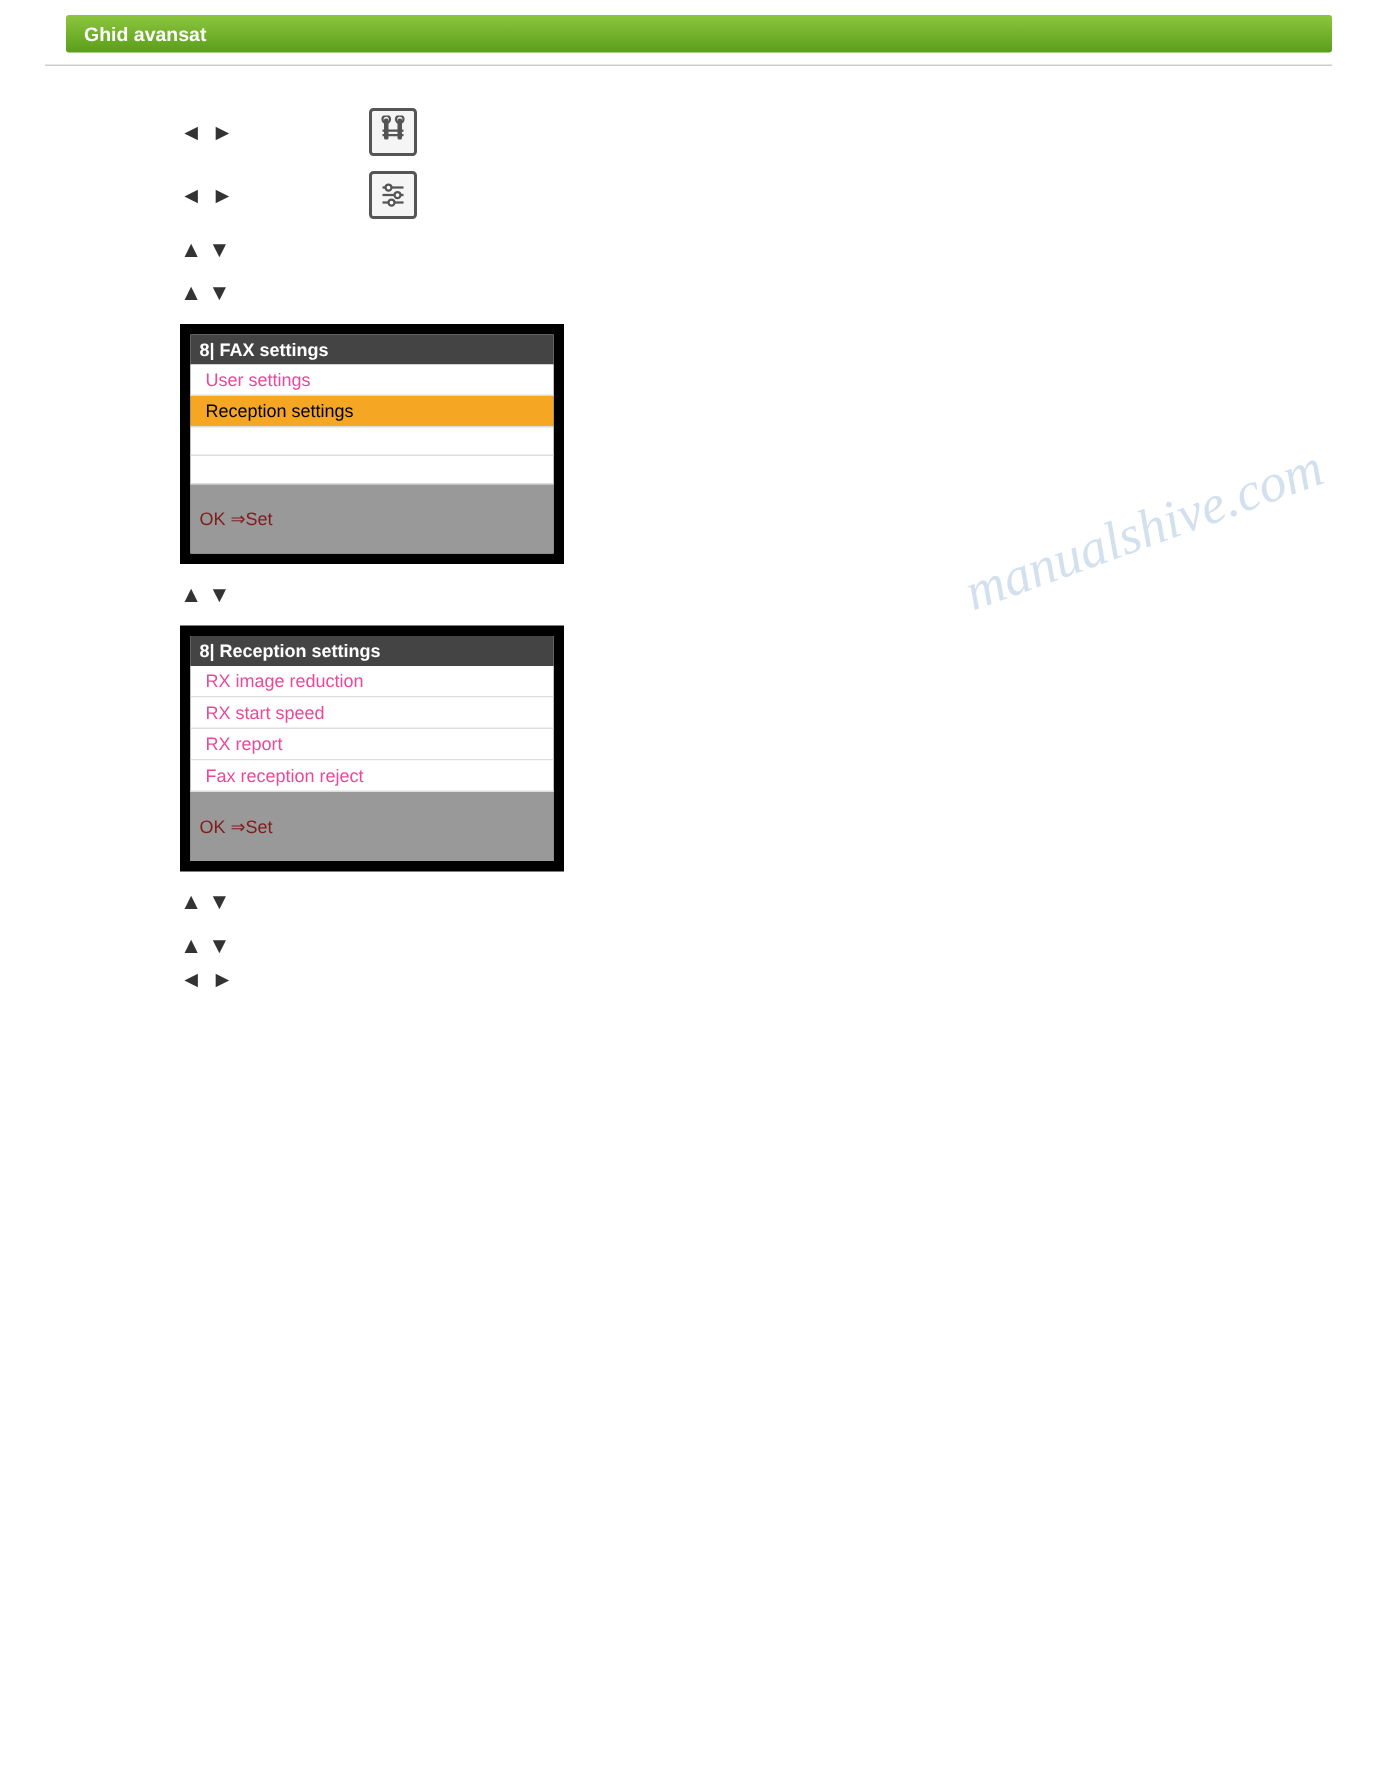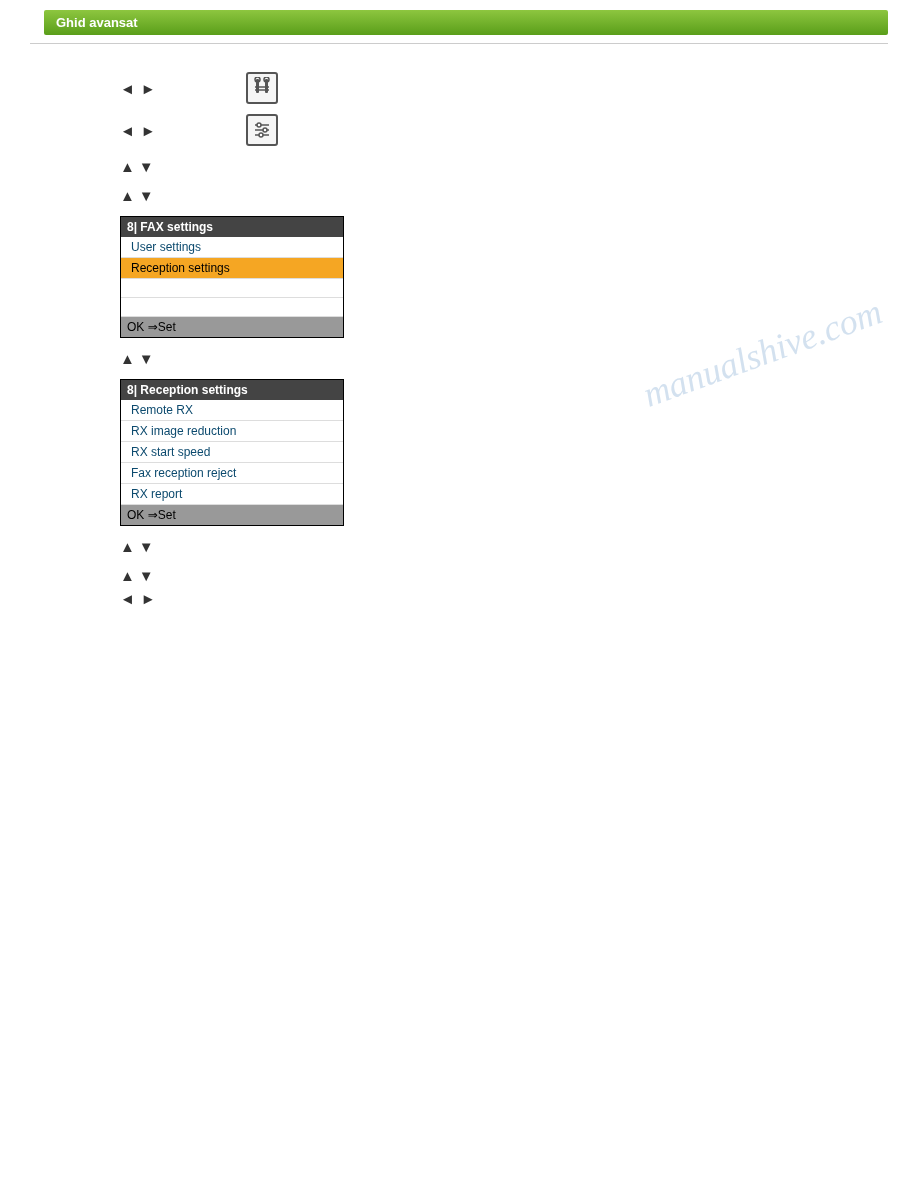--- a/index.html
+++ b/index.html
@@ -44,55 +44,55 @@
       border-radius: 3px;
       display: flex;
       align-items: center;
       justify-content: center;
       margin-left: 60px;
       background: #f5f5f5;
     }
 
     
     .menu-panel {
-      width: 224px;
-      border: 1px solid #000000;
+      width: 256px;
+      border: 7px solid #000000;
       margin: 8px 0 8px 60px;
       font-size: 12px;
     }
 
     .menu-header {
       background: #444;
       color: #fff;
       padding: 3px 6px;
       font-weight: bold;
       font-size: 12px;
     }
 
     .menu-item {
       padding: 3px 10px;
       border-bottom: 1px solid #ddd;
       background: #fff;
-      color: #0c4a6e;
+      color: #ec4899;
     }
 
     .menu-item.highlighted {
       background: #f5a623;
       color: #000000;
     }
 
     .menu-item.empty {
       padding: 2px 10px;
       background: #fff;
     }
 
     .menu-footer {
       background: #999;
-      color: #000000;
-      padding: 3px 6px;
+      color: #7f1d1d;
+      padding: 16px 6px;
       font-size: 12px;
     }
 
     
     .watermark {
       position: absolute;
       top: 280px;
       right: 30px;
       font-size: 36px;
       color: rgba(130, 170, 210, 0.35);
@@ -229,33 +229,30 @@
   <div class="step-row">
     <div class="ud-arrows step-arrows">
       <span class="tri-up"></span>
       <span class="tri-down"></span>
     </div>
   </div>
 
   <div class="menu-panel">
     <div class="menu-header">8| Reception settings</div>
     <div class="menu-item">
-      <span>Remote RX</span>
-    </div>
-    <div class="menu-item">
       <span>RX image reduction</span>
     </div>
     <div class="menu-item">
       <span>RX start speed</span>
     </div>
     <div class="menu-item">
+      <span>RX report</span>
+    </div>
+    <div class="menu-item">
       <span>Fax reception reject</span>
-    </div>
-    <div class="menu-item">
-      <span>RX report</span>
     </div>
     <div class="menu-footer">OK ⇒Set</div>
   </div>
 
   <div class="step-row">
     <div class="ud-arrows step-arrows">
       <span class="tri-up"></span>
       <span class="tri-down"></span>
     </div>
   </div>

